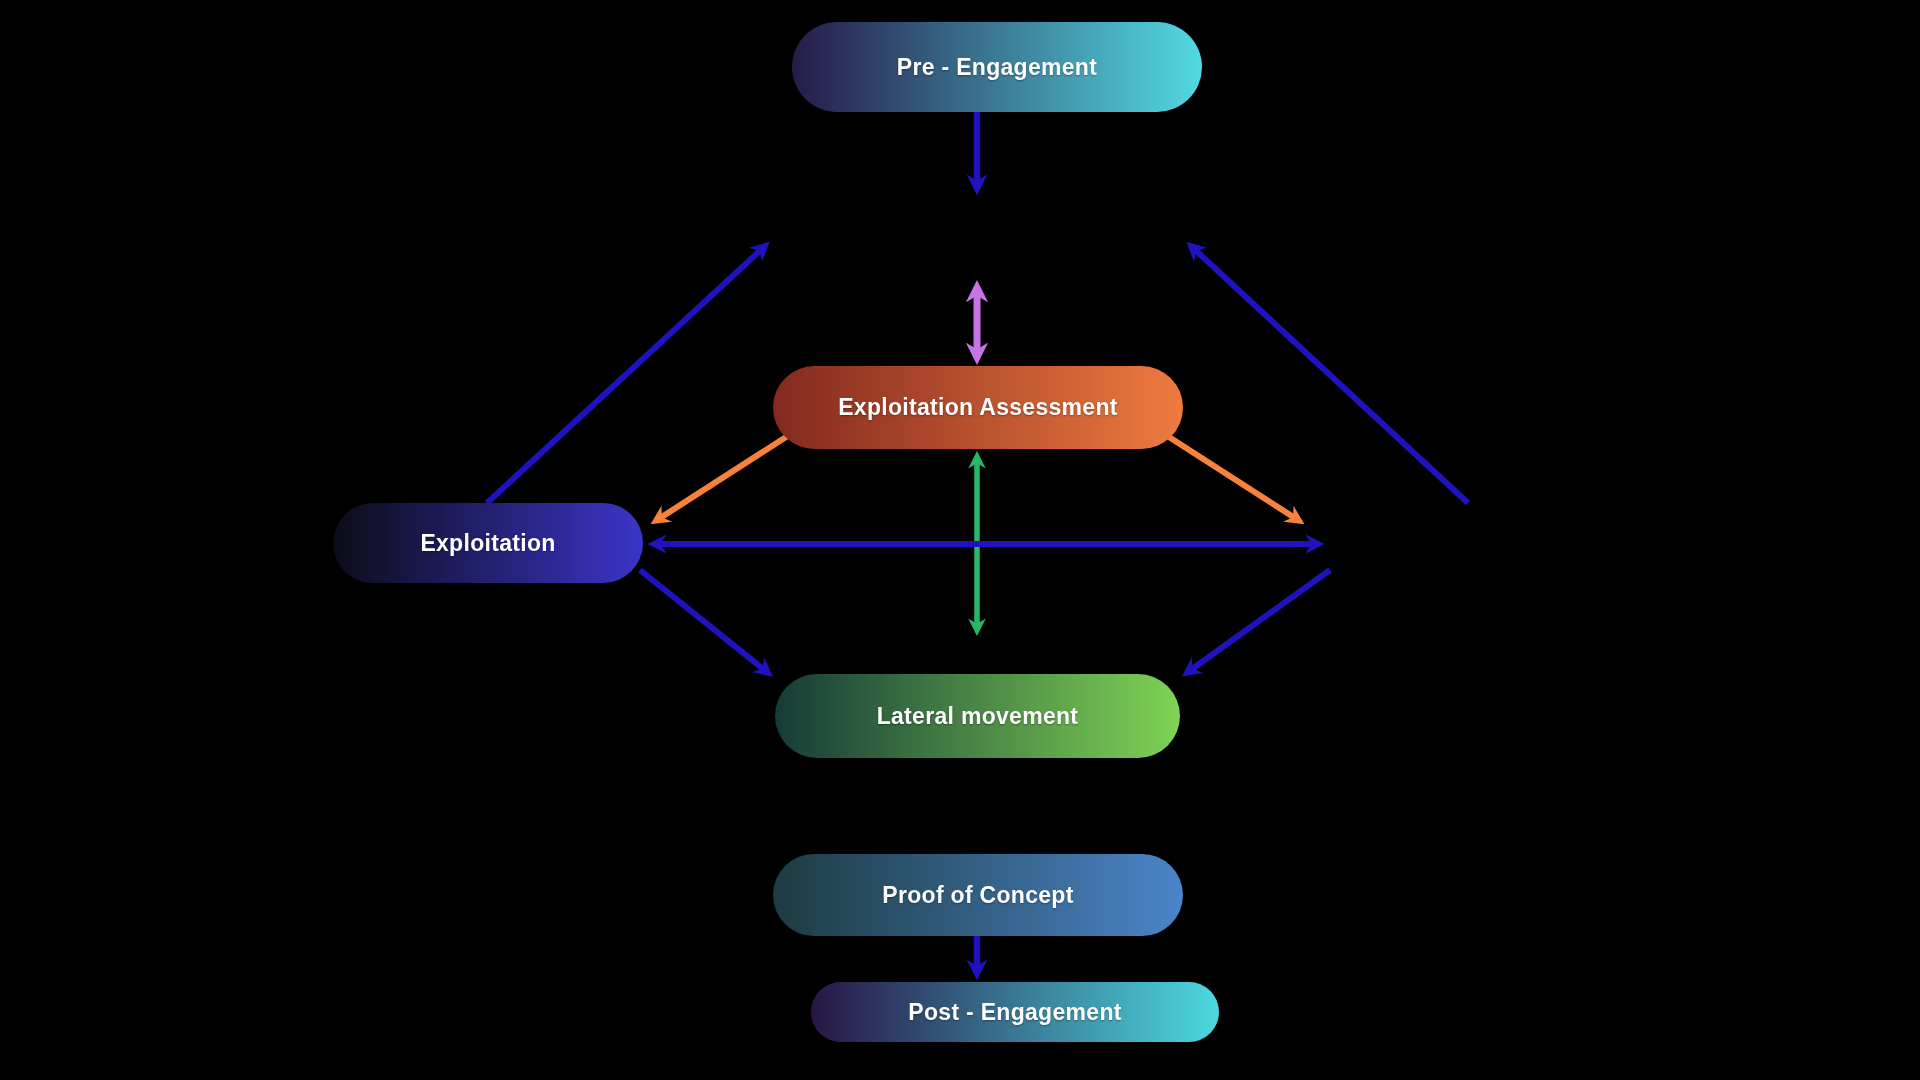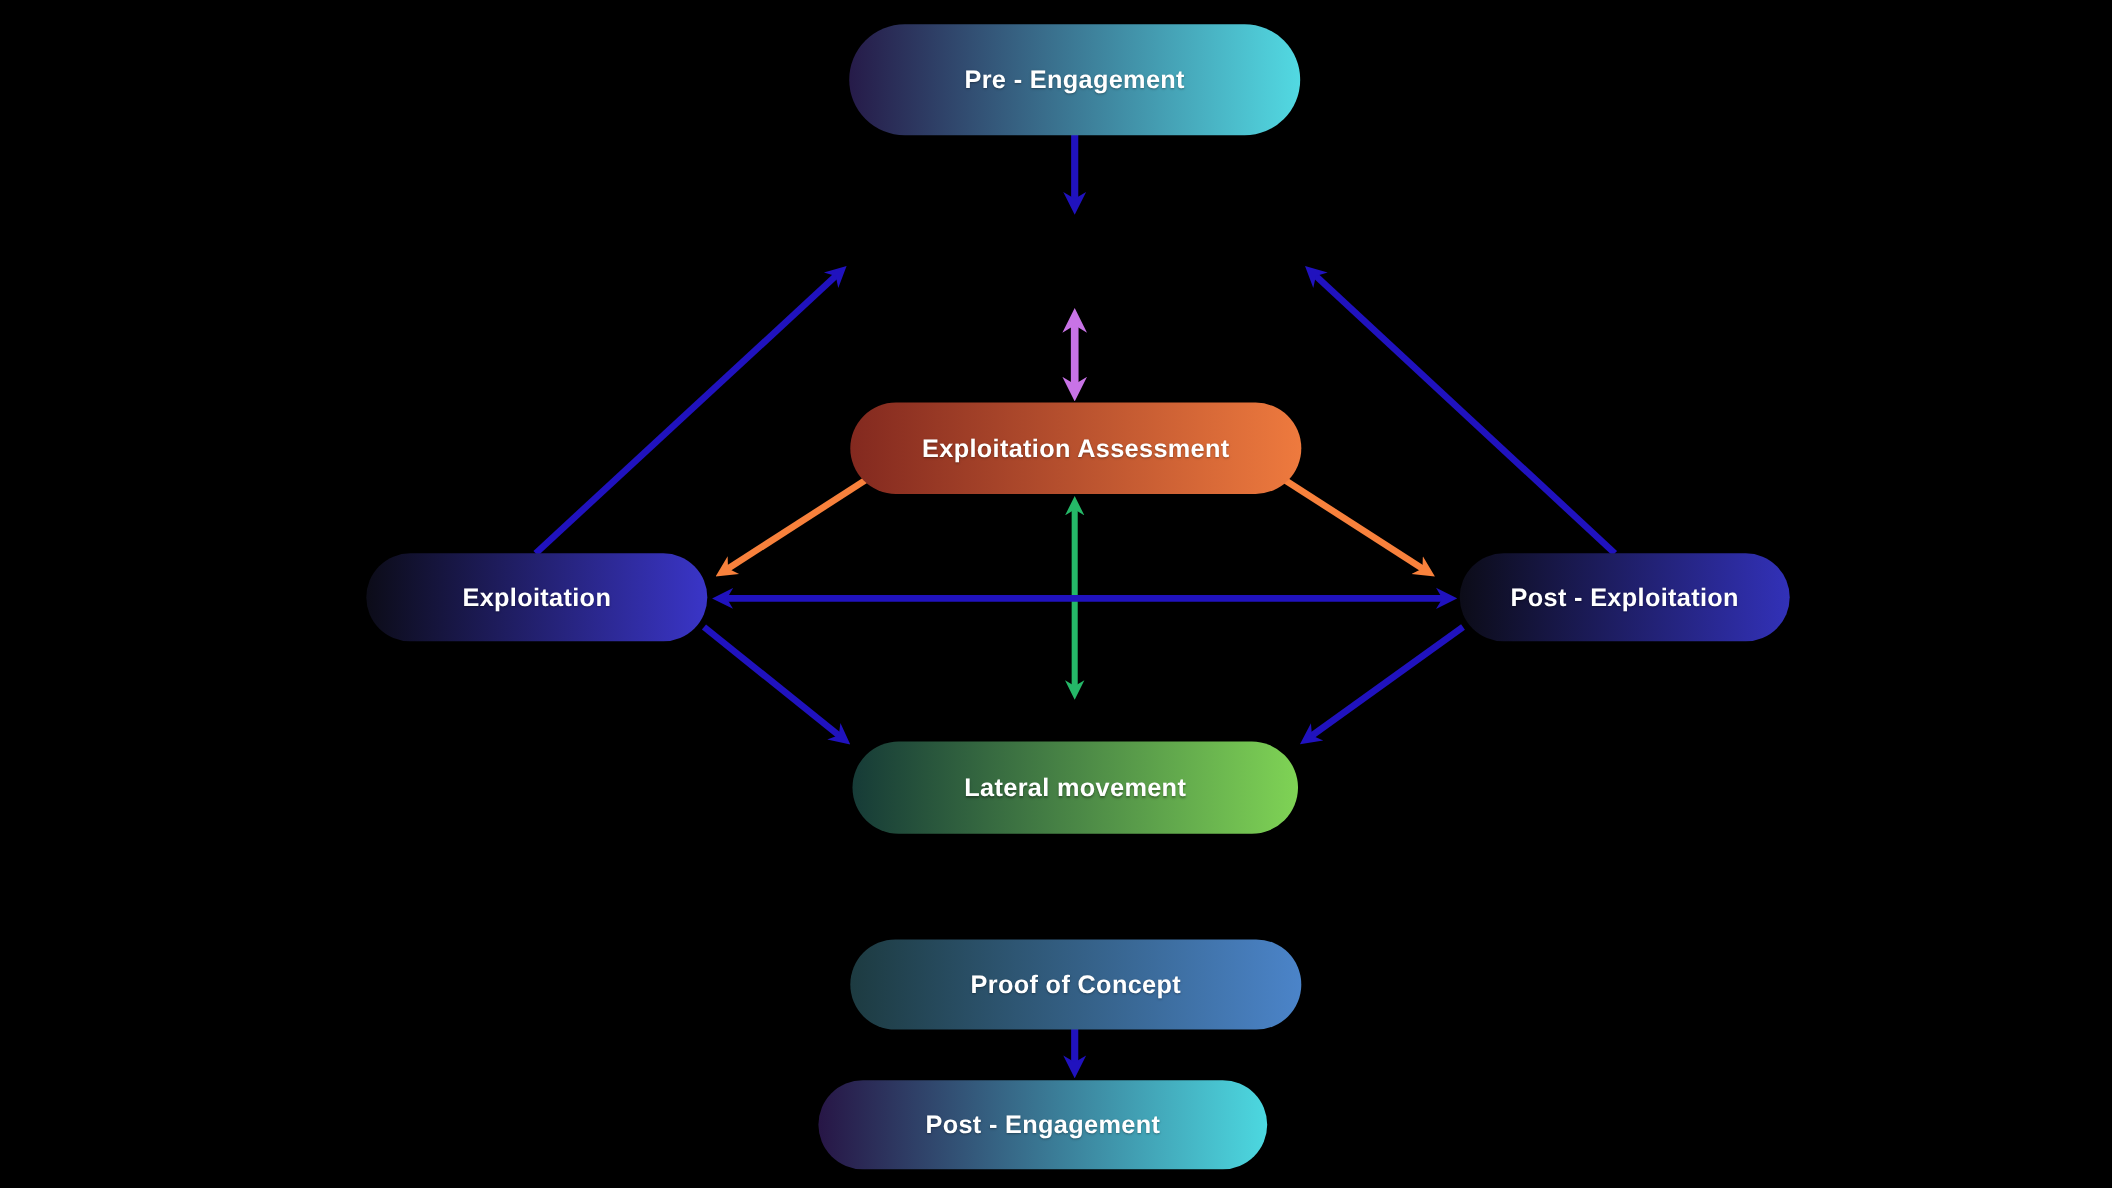--- a/index.html
+++ b/index.html
@@ -37,28 +37,28 @@
   }
   .node .label {
     font-weight: 700;
     font-size: 23px;
     letter-spacing: 0.3px;
     color: var(--text, #ffffff);
     text-shadow: 0 1px 2px rgba(0,0,0,0.35);
     white-space: nowrap;
   }
 
-  .n-pre    { left: 772px;  top: 22px;  width: 410px; height: 101px; }
+  .n-pre    { left: 792px;  top: 22px;  width: 410px; height: 90px; }
   .n-info   { left: 773px;  top: 195px; width: 409px; height: 82px; }
   .n-vuln   { left: 773px;  top: 366px; width: 410px; height: 83px; }
   .n-expl   { left: 333px;  top: 503px; width: 310px; height: 80px; }
   .n-postx  { left: 1327px; top: 503px; width: 300px; height: 80px; }
   .n-lat    { left: 775px;  top: 638px; width: 405px; height: 84px; }
   .n-poc    { left: 773px;  top: 810px; width: 410px; height: 82px; margin-top: 44px; }
-  .n-poste  { left: 744px;  top: 982px; width: 408px; height: 81px; }
+  .n-poste  { left: 811px;  top: 982px; width: 408px; height: 60px; }
 </style>
 </head>
 <body>
 
 <div class="stage">
 
   <svg class="arrow-layer" viewBox="0 0 1920 1080" xmlns="http://www.w3.org/2000/svg">
     <defs>
       <marker id="ah-blue" viewBox="0 0 10 10" refX="6" refY="5" markerWidth="3.2" markerHeight="4.6" orient="auto-start-reverse">
         <path d="M0,0 L10,5 L0,10 L3,5 Z" style="fill: var(--arrow-blue, #2012be)"></path>
@@ -103,23 +103,20 @@
 
 
   <div class="node n-vuln" style="background: linear-gradient(90deg, rgb(131, 41, 31) 0%, rgb(238, 122, 62) 100%);">
     <span class="label">Exploitation Assessment</span>
   </div>
 
   <div class="node n-expl" style="background: linear-gradient(90deg, rgb(12, 12, 24) 0%, rgb(58, 53, 200) 100%); align-items: center;">
     <span class="label">Exploitation</span>
   </div>
 
-  <div class="node n-postx" style="background: linear-gradient(90deg, rgb(12, 12, 24) 0%, rgb(50, 49, 184) 100%);">
-    <span class="label">Post - Exploitation</span>
-  </div>
 
   <div class="node n-lat" style="background: linear-gradient(90deg, rgb(22, 59, 55) 0%, rgb(127, 211, 85) 100%); margin-top: 36px;">
     <span class="label">Lateral movement</span>
   </div>
 
   <div class="node n-poc" style="background: linear-gradient(90deg, rgb(29, 59, 65) 0%, rgb(75, 132, 201) 100%);">
     <span class="label">Proof of Concept</span>
   </div>
 
   <div class="node n-poste" style="background: linear-gradient(90deg, rgb(39, 22, 70) 0%, rgb(76, 216, 224) 100%);">

